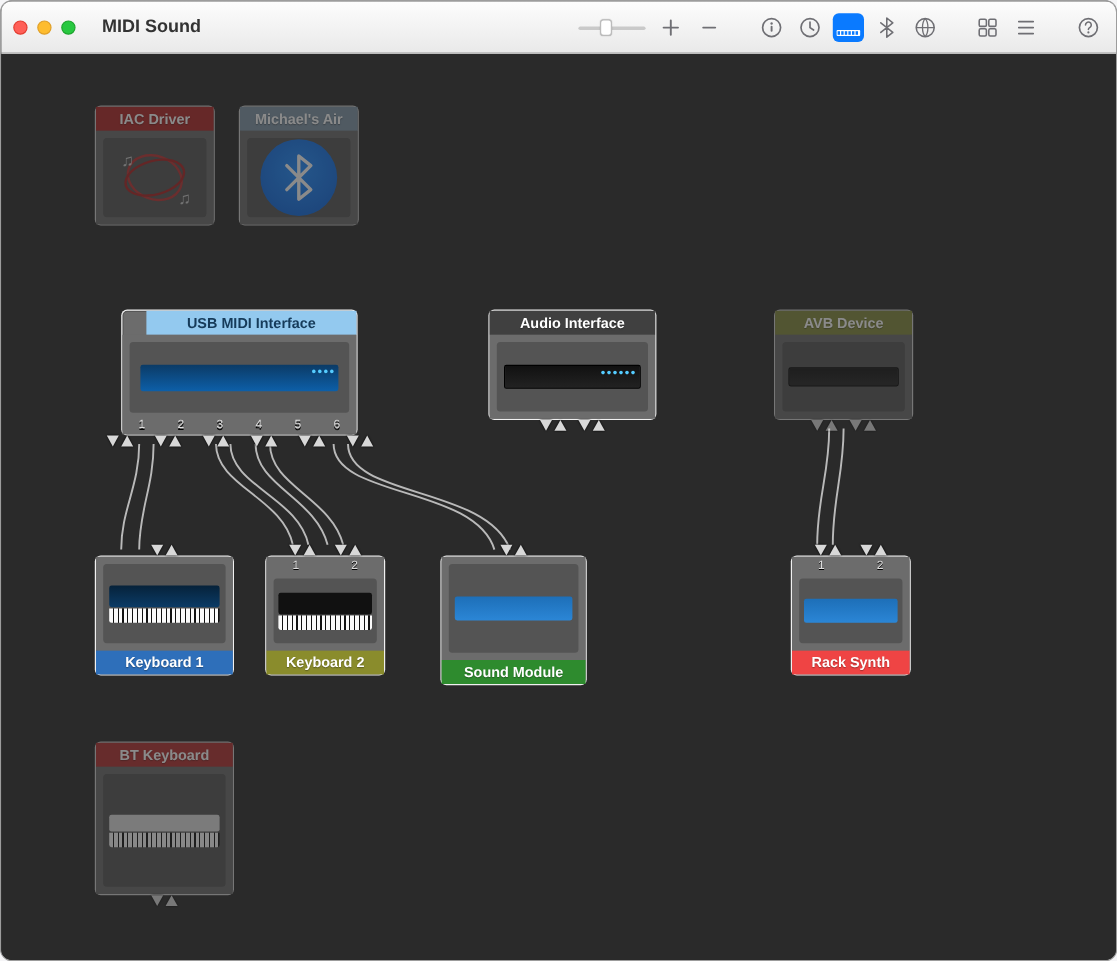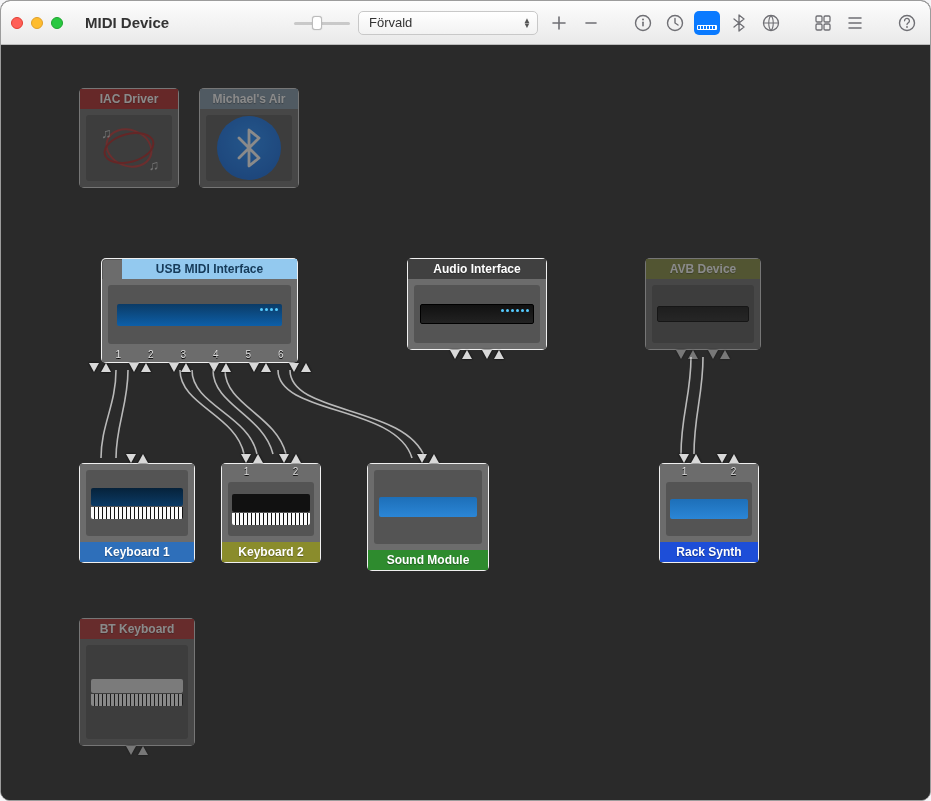--- a/index.html
+++ b/index.html
@@ -103,21 +103,21 @@
 
   
   .c-red    { background:#b02626;}
   .c-bluegrey{ background:#7e94a6;}
   .c-skyblue{ background:#93c9ef; color:#163b5a !important; text-shadow:none !important;margin-left:20px;}
   .c-red2   { background:#404040;}
   .c-olive  { background:#848b3d;}
   .c-blue   { background:#2e6fba;}
   .c-olive2 { background:#8a8c2c;}
   .c-green  { background:#2e8b2e;}
-  .c-orange { background:#1d4ed8;}
+  .c-orange { background:#ef4444;}
   .c-red3   { background:#b23030;}
   .c-tan    { background:#9b8a5f;}
 
   svg.cable { position:absolute; top:0; left:0; pointer-events:none; }
 
   
   .rack { width:90%; height:22px; border-radius:2px; position:relative;}
   .rack.blue { background:linear-gradient(#0b3b66,#0d5fa8);}
   .rack.dark { background:linear-gradient(#111,#222); border:1px solid #000;}
   .rack.blue2 { background:linear-gradient(#1d6fb8,#2b86d6);}
@@ -146,34 +146,27 @@
 <body>
 
 <div class="window">
 
   <div class="titlebar">
     <div class="traffic">
       <div class="dot red"></div>
       <div class="dot yellow"></div>
       <div class="dot green"></div>
     </div>
-    <div class="title">MIDI Device</div>
+    <div class="title">MIDI Sound</div>
 
     <div class="slider-wrap">
       <div class="slider-track"></div>
         <div class="slider-thumb"></div>
     </div>
 
-    <div class="config-select">
-      <span>Förvald</span>
-      <span class="chevrons">
-          <span>▲</span>
-          <span>▼</span>
-        </span>
-    </div>
 
     <div class="tb-group">
       <div class="tb-btn">
         <svg width="16" height="16" viewBox="0 0 16 16">
             <path d="M8 2v12M2 8h12" stroke="currentColor" stroke-width="1.6" stroke-linecap="round"></path>
           </svg>
       </div>
       <div class="tb-btn">
         <svg width="16" height="16" viewBox="0 0 16 16">
             <path d="M3 8h10" stroke="currentColor" stroke-width="1.6" stroke-linecap="round"></path>

